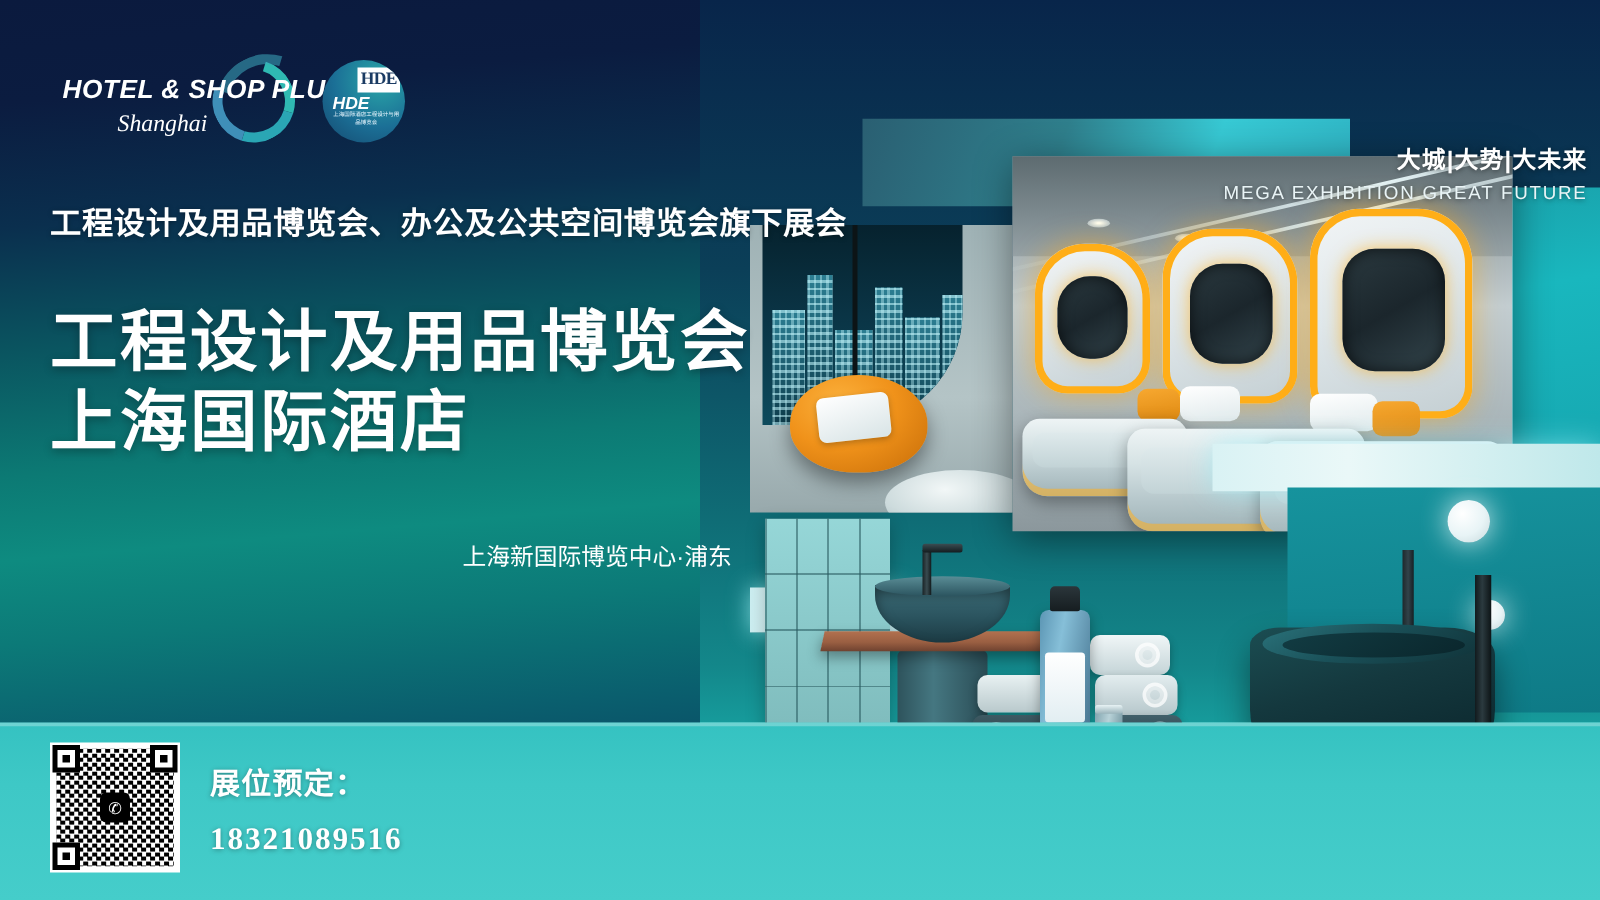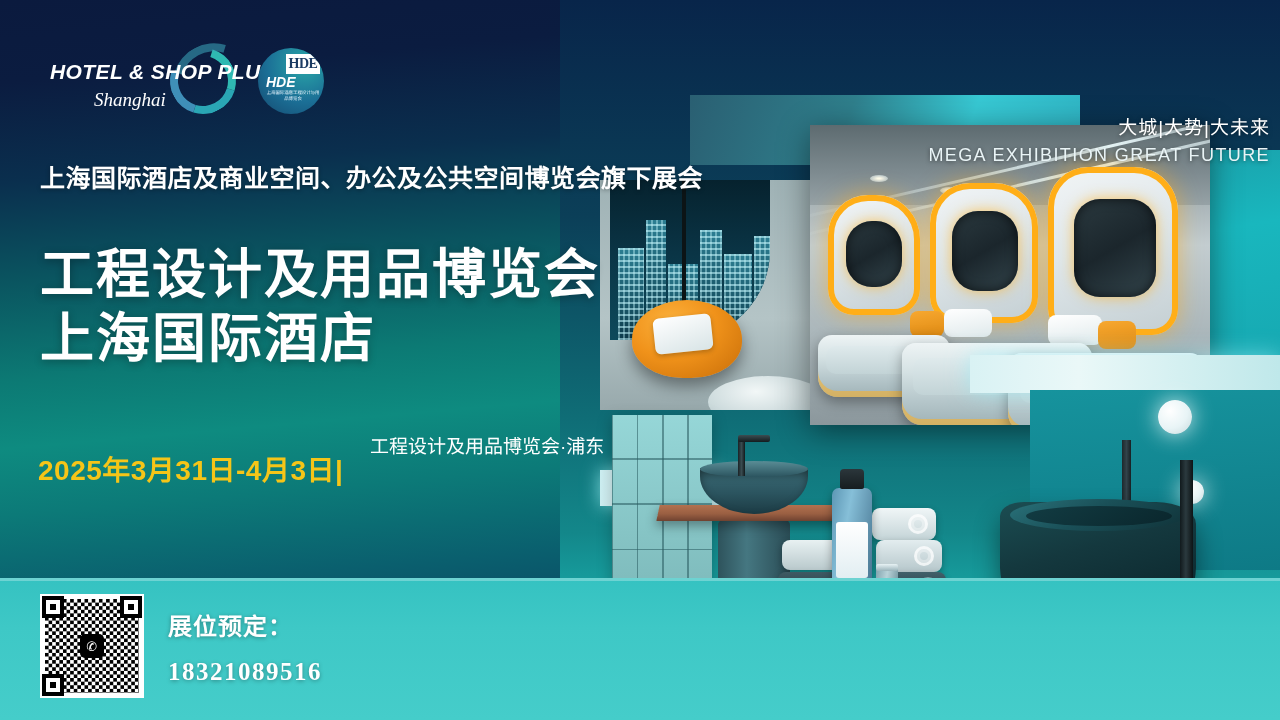--- a/index.html
+++ b/index.html
@@ -410,26 +410,26 @@
     color: #ffffff; font-size: 19px; line-height: 34px;
     white-space: nowrap;
   }
   .venue span { display: block; }
 
   .tagline {
     position: absolute; right: 10px; top: 112px;
     text-align: right;
   }
   .tagline .cn {
-    color: #ffffff; font-size: 19px; font-weight: 400; letter-spacing: 1px;
+    color: #ffffff; font-size: 19px; font-weight: 700; letter-spacing: 1px;
     text-shadow: 0 1px 4px rgba(0,0,0,0.5);
   }
   .tagline .en {
     margin-top: 6px;
-    color: #e9f4f6; font-size: 18px; letter-spacing: 1.4px;
+    color: #e9f4f6; font-size: 15px; letter-spacing: 1.4px;
     font-family: "Liberation Sans", sans-serif;
     text-shadow: 0 1px 4px rgba(0,0,0,0.5);
   }
 
   
   .booking {
     position: absolute; left: 40px; bottom: 22px;
     display: flex; align-items: center; gap: 24px;
   }
   .qr {
@@ -587,31 +587,30 @@
       <div class="line2">Shanghai</div>
     </div>
 
     <div class="hde-badge">
       <div class="hde-mark">HDE</div>
       <div class="hde-word">HDE</div>
       <div class="hde-cn">上海国际酒店工程设计与用品博览会</div>
     </div>
   </div>
 
-  <div class="subhead">上海国际酒店及商业空间、办公及公共空间博览会旗下展会</div>
+  <div class="subhead">工程设计及用品博览会、办公及公共空间博览会旗下展会</div>
 
   <div class="maintitle">
     <span>工程设计及用品博览会</span>
     <span>上海国际酒店</span>
   </div>
 
-  <div class="datebox">2025年3月31日-4月3日|</div>
 
   <div class="venue">
-    <span>工程设计及用品博览会·浦东</span>
+    <span>上海新国际博览中心·浦东</span>
   </div>
 
   <div class="tagline">
     <div class="cn">大城|大势|大未来</div>
     <div class="en">MEGA EXHIBITION GREAT FUTURE</div>
   </div>
 
   <div class="booking">
     <div class="qr">
       <div class="qrgrid"></div>

